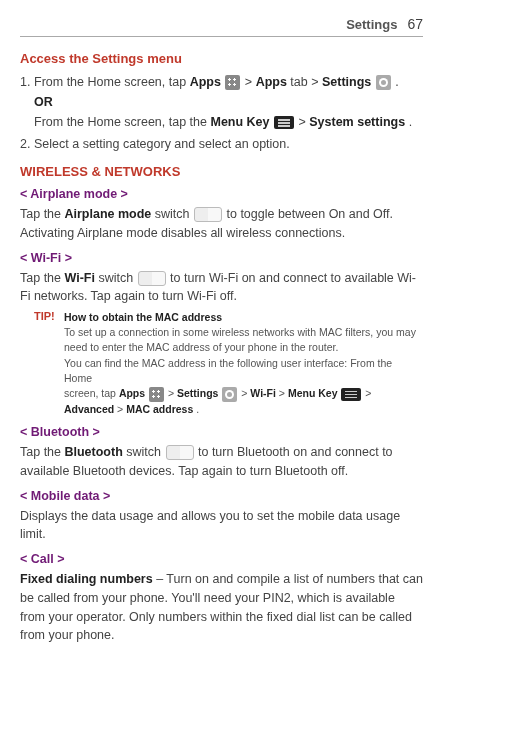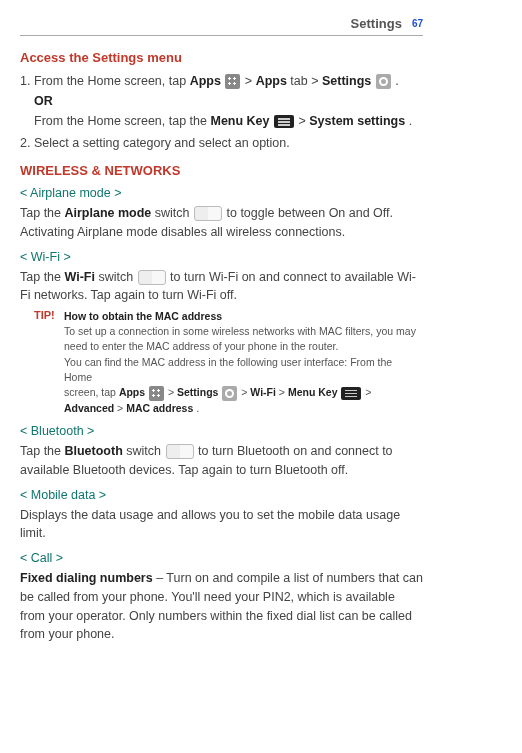--- a/index.html
+++ b/index.html
@@ -23,44 +23,44 @@
     align-items: center;
     gap: 10px;
     margin-bottom: 4px;
   }
   .header-title {
     font-size: 13px;
     font-weight: bold;
     color: #555;
   }
   .page-number {
-    font-size: 10px;
-    font-weight: bold;
-    color: #1d4ed8;
+    font-size: 14px;
+    font-weight: normal;
+    color: #404040;
   }
   .top-rule {
     border: none;
     border-top: 1px solid #aaa;
     margin: 2px 0 14px 0;
   }
   .h-red {
     color: #c0392b;
     font-weight: bold;
     font-size: 13px;
     margin: 4px 0 6px 0;
   }
   .h-red-caps {
     color: #c0392b;
     font-weight: bold;
     font-size: 13px;
     margin: 10px 0 4px 0;
   }
   .h-sub {
-    color: #0f766e;
-    font-weight: normal;
+    color: #701a75;
+    font-weight: bold;
     font-size: 12.5px;
     margin: 8px 0 4px 0;
   }
   .body-text {
     font-size: 12.5px;
     color: #444;
     line-height: 1.5;
     margin: 2px 0;
   }
   .step {

